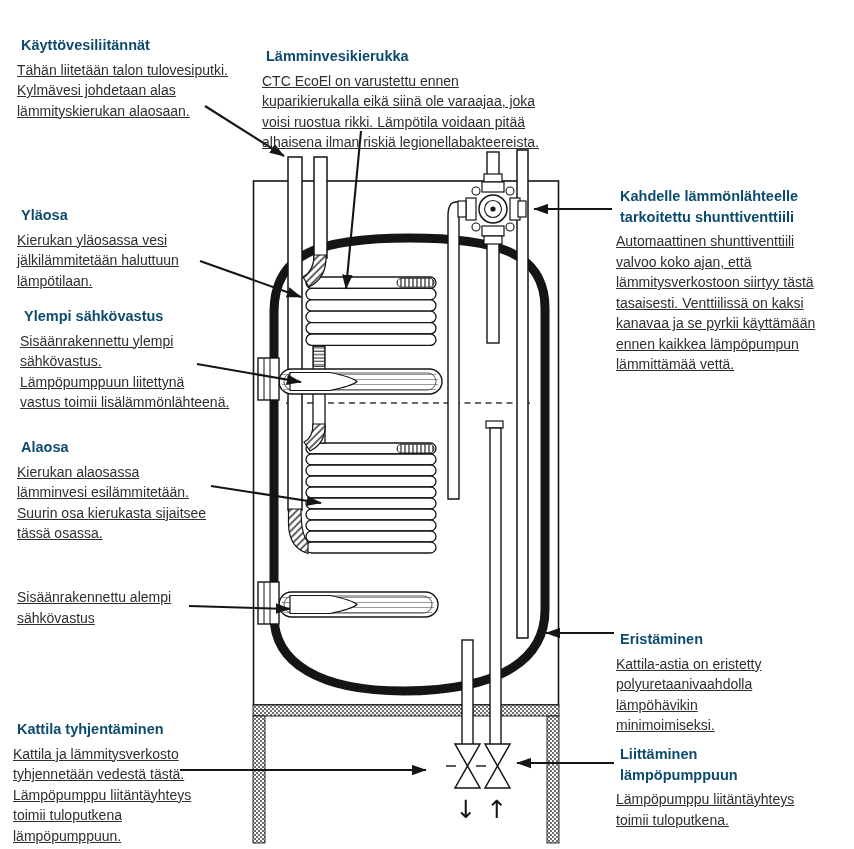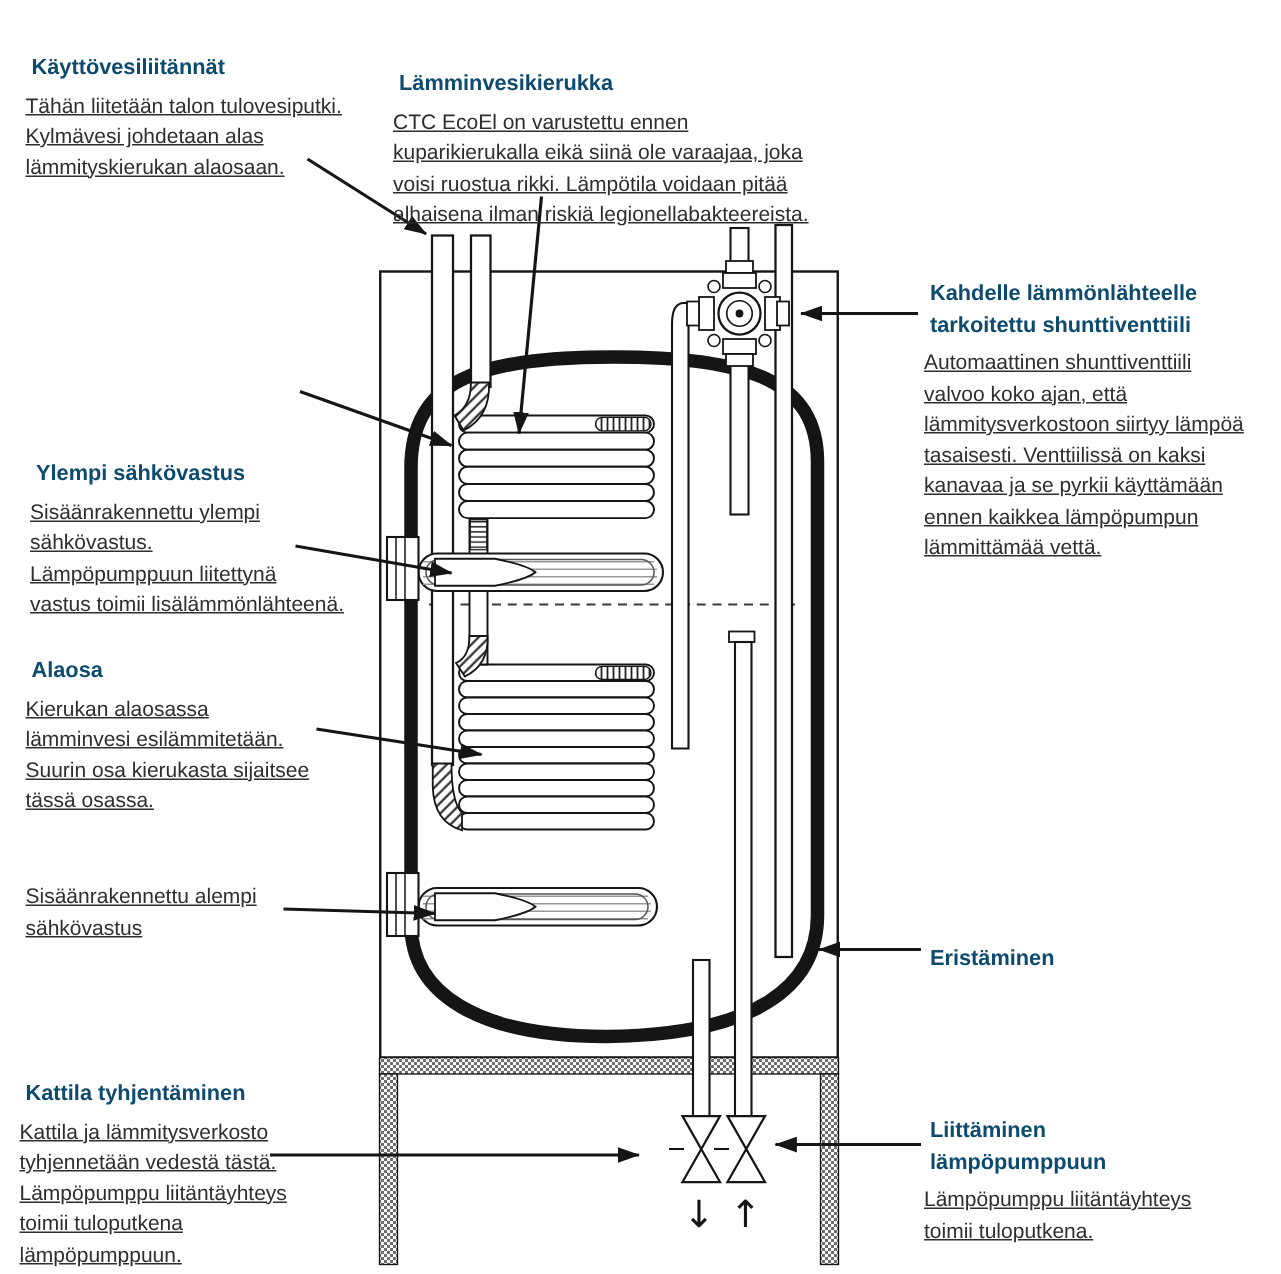--- a/index.html
+++ b/index.html
@@ -182,27 +182,33 @@
 kuparikierukalla eikä siinä ole varaajaa, joka
 voisi ruostua rikki. Lämpötila voidaan pitää
 alhaisena ilman riskiä legionellabakteereista.</p>
   </div>
 
   <div class="label" style="left:616px;top:182px;width:238px">
     <h3>Kahdelle lämmönlähteelle
 tarkoitettu shunttiventtiili</h3>
     <p>Automaattinen shunttiventtiili
 valvoo koko ajan, että
-lämmitysverkostoon siirtyy lämpöä
+lämmitysverkostoon siirtyy tästä
 tasaisesti. Venttiilissä on kaksi
 kanavaa ja se pyrkii käyttämään
 ennen kaikkea lämpöpumpun
 lämmittämää vettä.</p>
   </div>
 
+  <div class="label" style="left:17px;top:201px;width:220px">
+    <h3>Yläosa</h3>
+    <p>Kierukan yläosassa vesi
+jälkilämmitetään haluttuun
+lämpötilaan.</p>
+  </div>
 
   <div class="label" style="left:17px;top:433px;width:230px">
     <h3>Alaosa</h3>
     <p>Kierukan alaosassa
 lämminvesi esilämmitetään.
 Suurin osa kierukasta sijaitsee
 tässä osassa.</p>
   </div>
 
   <div class="label" style="left:20px;top:302px;width:250px">
@@ -222,20 +228,24 @@
     <h3>Kattila tyhjentäminen</h3>
     <p>Kattila ja lämmitysverkosto
 tyhjennetään vedestä tästä.
 Lämpöpumppu liitäntäyhteys
 toimii tuloputkena
 lämpöpumppuun.</p>
   </div>
 
   <div class="label" style="left:616px;top:625px;width:230px">
     <h3>Eristäminen</h3>
+    <p>Kattila-astia on eristetty
+polyuretaanivaahdolla
+lämpöhävikin
+minimoimiseksi.</p>
   </div>
 
   <div class="label" style="left:616px;top:740px;width:230px">
     <h3>Liittäminen
 lämpöpumppuun</h3>
     <p>Lämpöpumppu liitäntäyhteys
 toimii tuloputkena.</p>
   </div>
 
 </div>

